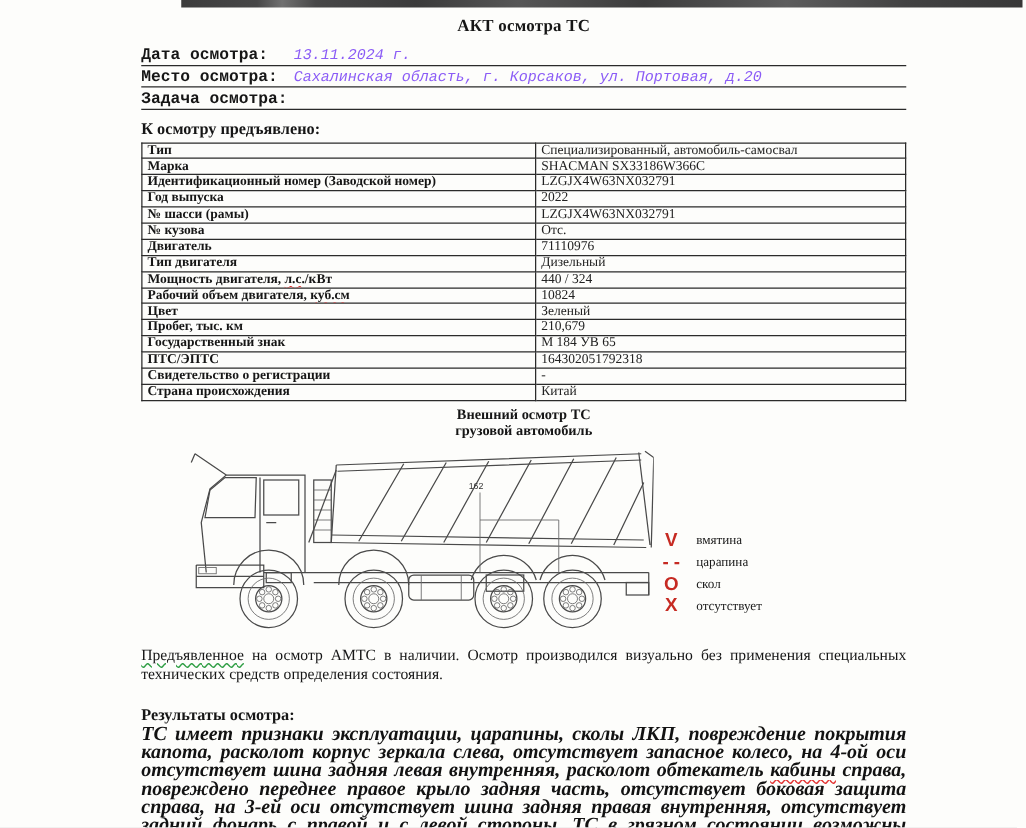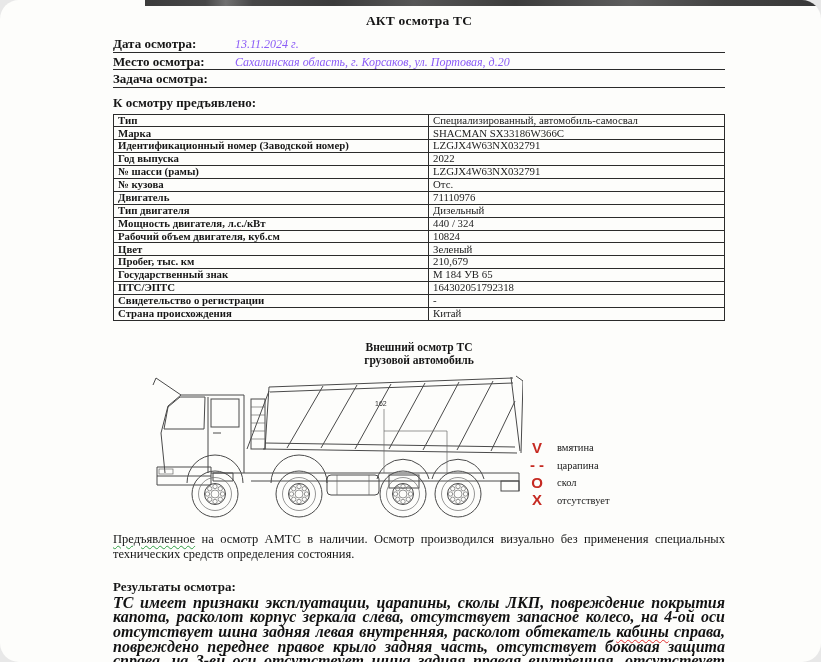--- a/index.html
+++ b/index.html
@@ -1,39 +1,39 @@
 <!DOCTYPE html>
 <html><head>
 <meta charset="utf-8">
 <style>
   html,body{margin:0;padding:0;background:#e8e8e8;}
   .page{
     position:relative;width:821px;height:662px;background:#fdfdfb;overflow:hidden;
-    font-family:"Liberation Serif","DejaVu Serif",serif;color:#161616;border-radius:19px;
+    font-family:"Liberation Serif","DejaVu Serif",serif;color:#161616;
   }
   .top-bar{
     position:absolute;top:0;left:145px;width:673px;height:6px;
     background:linear-gradient(90deg,#3c3c3c 0%,#474747 9%,#707070 12%,#474747 16%,#3b3b3b 28%,#565656 40%,#3c3c3c 55%,#5d5d5d 72%,#424242 86%,#383838 100%);
   }
   .doc{position:absolute;left:113px;top:0;width:612px;}
   .title{margin:13px 0 0 0;text-align:center;font-size:13.5px;font-weight:bold;letter-spacing:.2px;}
-  .hdr-rows{margin-top:6px;}
+  .hdr-rows{margin-top:6px;font-family:Liberation Mono, monospace;}
   .hdr-row{display:flex;align-items:baseline;height:15.5px;padding-top:1px;border-bottom:1.6px solid #2a2a2a;}
   .hdr-label{width:122px;font-weight:bold;font-size:13px;}
   .hdr-value{font-style:italic;font-size:12px;color:#8b5cf6;}
   .sec-heading{margin-top:7px;font-weight:bold;font-size:13px;}
   table.spec-table{margin-top:3px;width:612px;border-collapse:collapse;table-layout:fixed;}
   table.spec-table td{
     border:1px solid #2b2b2b;height:11.9px;padding:0 0 0 4px;
     font-size:10.8px;line-height:11.5px;white-space:nowrap;overflow:hidden;
   }
   table.spec-table{border:1.5px solid #1e1e1e;}
   td.c1{width:310px;font-weight:bold;}
   td.c2{color:#222;}
-  .vi-title{margin-top:20px;text-align:center;font-weight:bold;font-size:11.5px;line-height:13px;}
+  .vi-title{margin-top:5px;text-align:center;font-weight:bold;font-size:11.5px;line-height:13px;}
   .diagram-row{position:relative;height:150px;margin-top:6px;}
   .truck{position:absolute;left:38px;top:0;}
   .legend{position:absolute;left:404px;top:66px;}
   .leg-row{display:flex;align-items:center;height:17.5px;}
   .leg-sym{width:40px;text-align:center;font-family:"Liberation Sans","DejaVu Sans",sans-serif;font-weight:800;font-size:15px;line-height:14px;}
   .leg-label{font-size:10.5px;color:#1a1a1a;}
   .para1{margin:9px 0 0 0;font-size:12.5px;line-height:15px;text-align:justify;}
   .results{margin:1px 0 0 0;font-size:16px;line-height:14.6px;text-align:justify;
     font-style:italic;font-weight:bold;color:#121212;border-bottom:2px solid #1d1d1d;padding-bottom:16px;}
   .sp-red{text-decoration:underline;text-decoration-style:wavy;text-decoration-color:#e23030;text-decoration-thickness:1px;text-underline-offset:2px;}

